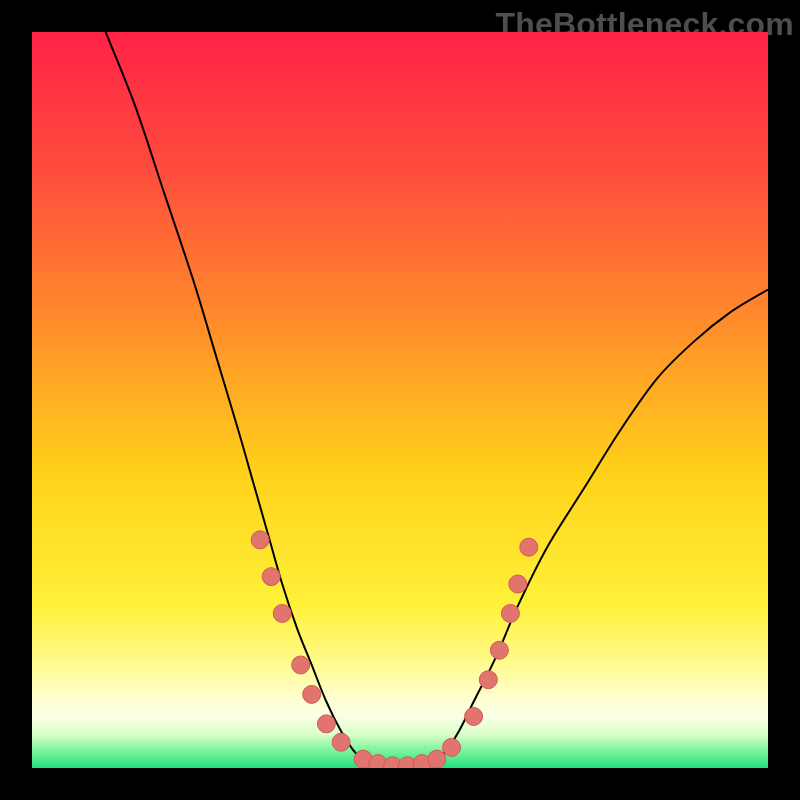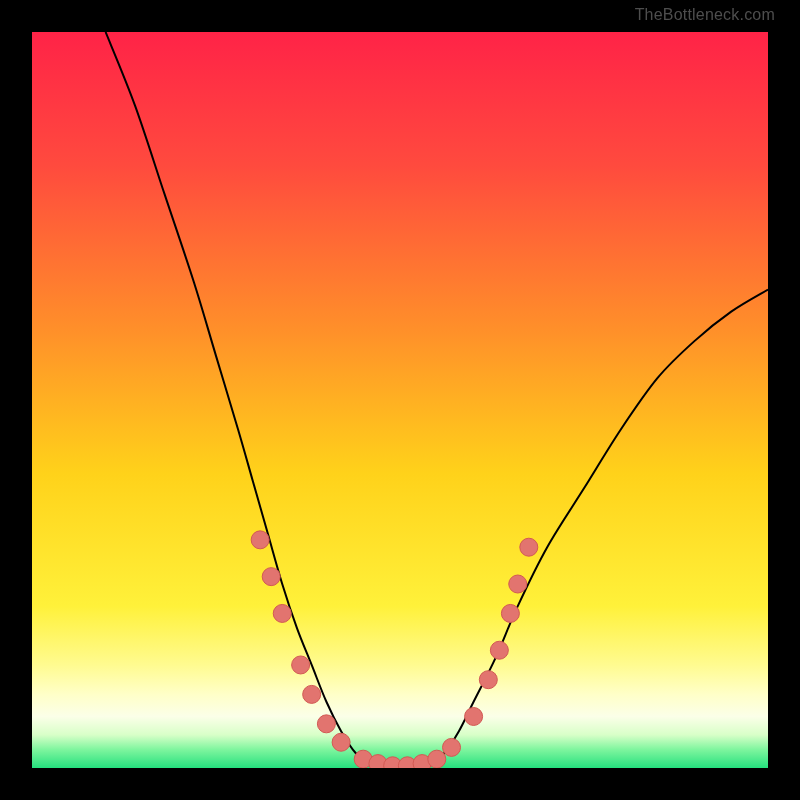--- a/index.html
+++ b/index.html
@@ -13,24 +13,24 @@
   }
   .frame {
     position: relative;
     width: 800px;
     height: 800px;
     background: #000;
   }
   .watermark {
     position: absolute;
     top: 6px;
-    right: 25px;
+    right: 6px;
     color: #4e4e4e;
-    font-size: 16px;
-    font-weight: 400;
+    font-size: 32px;
+    font-weight: 700;
     letter-spacing: 0.2px;
     user-select: none;
   }
   .plot {
     position: absolute;
     left: 32px;
     top: 32px;
     width: 736px;
     height: 736px;
   }

